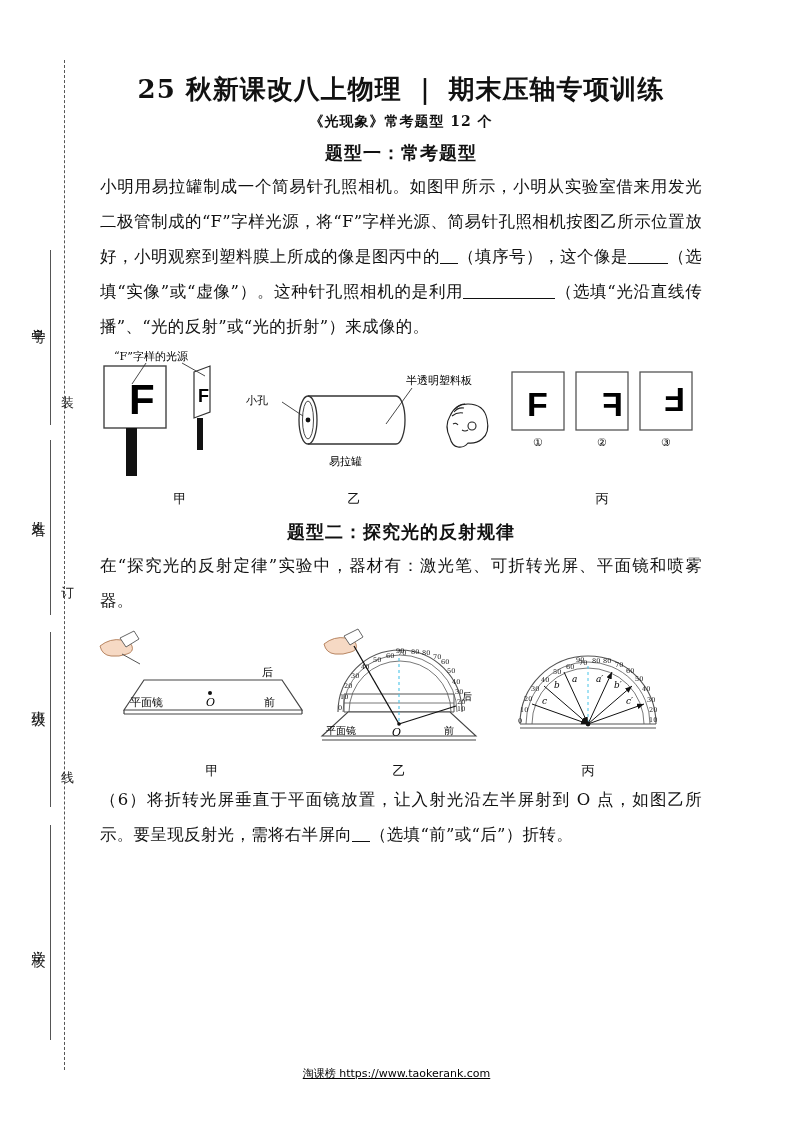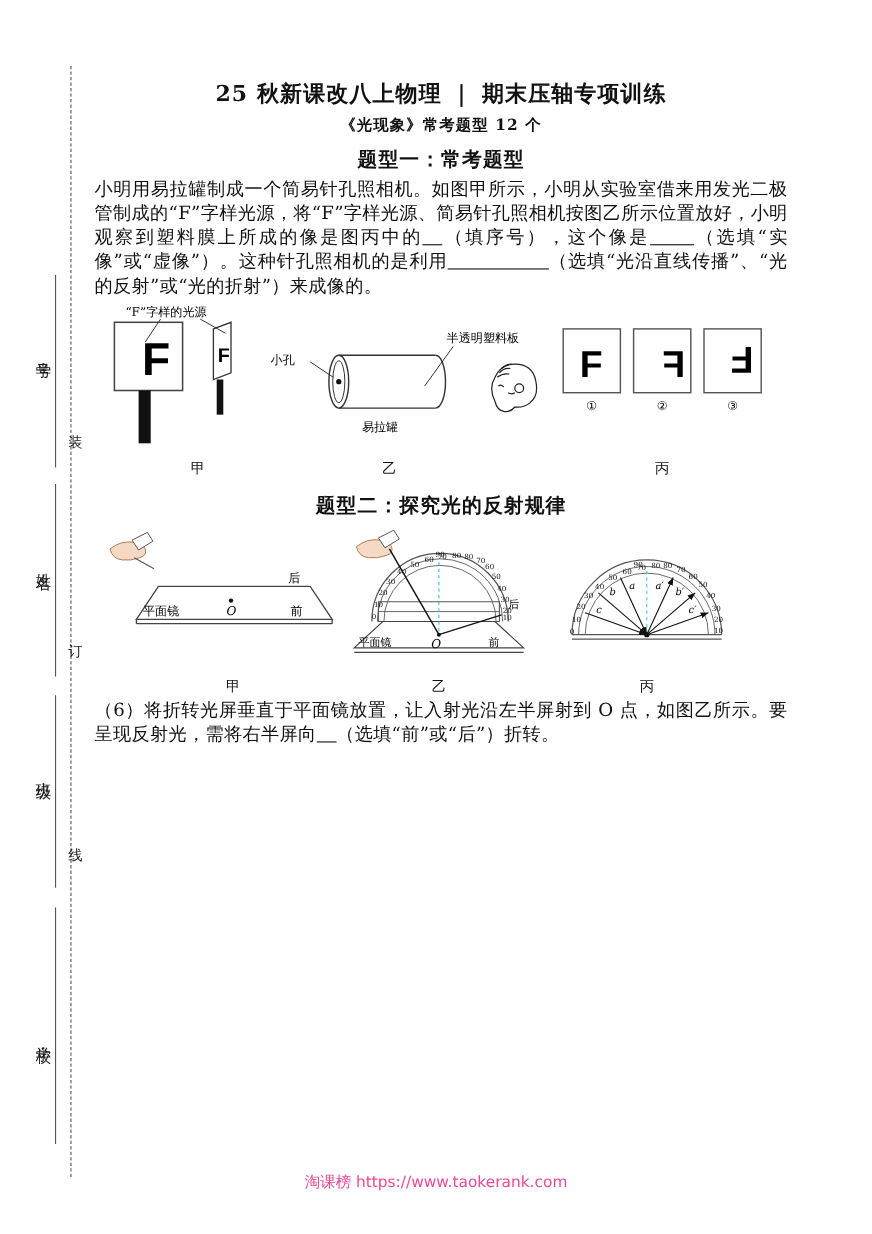--- a/index.html
+++ b/index.html
@@ -36,51 +36,52 @@
   .vf-line{position:absolute;left:36px;width:0;border-left:1px solid #555;}
   .vf.f1{top:258px;} .vf-line.l1{top:190px;height:175px;}
   .vf.f2{top:450px;} .vf-line.l2{top:380px;height:175px;}
   .vf.f3{top:640px;} .vf-line.l3{top:572px;height:175px;}
   .vf.f4{top:880px;} .vf-line.l4{top:765px;height:215px;}
 
   
   .doc{position:absolute;left:86px;top:58px;width:630px;}
 
   .title1{
-    font-size:20px;font-weight:bold;text-align:center;letter-spacing:1px;
+    font-size:26px;font-weight:bold;text-align:center;letter-spacing:1px;
     font-family:"DejaVu Serif","Liberation Serif",serif;margin:14px 0 4px;
   }
   .title2{
     font-size:14px;font-weight:bold;text-align:center;letter-spacing:1px;
     font-family:"DejaVu Serif","Liberation Serif",serif;margin:6px 0 10px;
   }
   .section-head{
     font-size:18px;font-weight:bold;text-align:center;margin:10px 0 4px;
     letter-spacing:1px;font-family:"DejaVu Serif","Liberation Serif",serif;
   }
   .para{
-    font-size:16.5px;line-height:22px;text-align:justify;
-    text-align-last:left;margin:0 0 2px;letter-spacing:0.3px;
+    font-size:16.5px;line-height:35px;text-align:justify;
+    text-align-last:left;margin:0 14px 2px;letter-spacing:0.3px;
   }
   .blank{
     display:inline-block;border-bottom:1px solid #111;
     vertical-align:-2px;
   }
   .b-s{width:18px;} .b-m{width:40px;} .b-l{width:92px;}
 
   
   .fig{position:relative;margin:6px 0 0;}
   .fig svg{display:block;}
   .cap-row{position:relative;height:20px;font-size:13px;}
   .cap{position:absolute;top:0;transform:translateX(-50%);}
 
   .wm{
     position:absolute;left:0;right:0;top:1066px;text-align:center;
-    font-size:14px;color:#ec4899;
+    font-size:11px;color:#000000;
     font-family:"DejaVu Sans","Liberation Sans",sans-serif;
+    text-decoration:underline;
   }
 </style>
 </head>
 <body>
 
 <div class="page">
 
   <div class="margin-rule"></div>
   <div class="margin-words">
     <div class="mw zhuang">装</div>
@@ -163,20 +164,21 @@
         <text x="580" y="96" font-size="11" text-anchor="middle">③</text>
       </svg>
       <div class="cap-row">
         <span class="cap" style="left:94px">甲</span>
         <span class="cap" style="left:268px">乙</span>
         <span class="cap" style="left:516px">丙</span>
       </div>
     </div>
 
     <div class="section-head">题型二：探究光的反射规律</div>
+    <p class="para">在“探究光的反射定律”实验中，器材有：激光笔、可折转光屏、平面镜和喷雾器。</p>
 
     <div class="fig">
       <svg width="630" height="138" viewBox="0 0 630 138">
         <defs>
           <marker id="ar2" markerWidth="8" markerHeight="8" refX="7" refY="2.8" orient="auto">
             <path d="M0,0 L7,2.8 L0,5.6 z" fill="#111"></path>
           </marker>
         </defs>
 
         <g>

